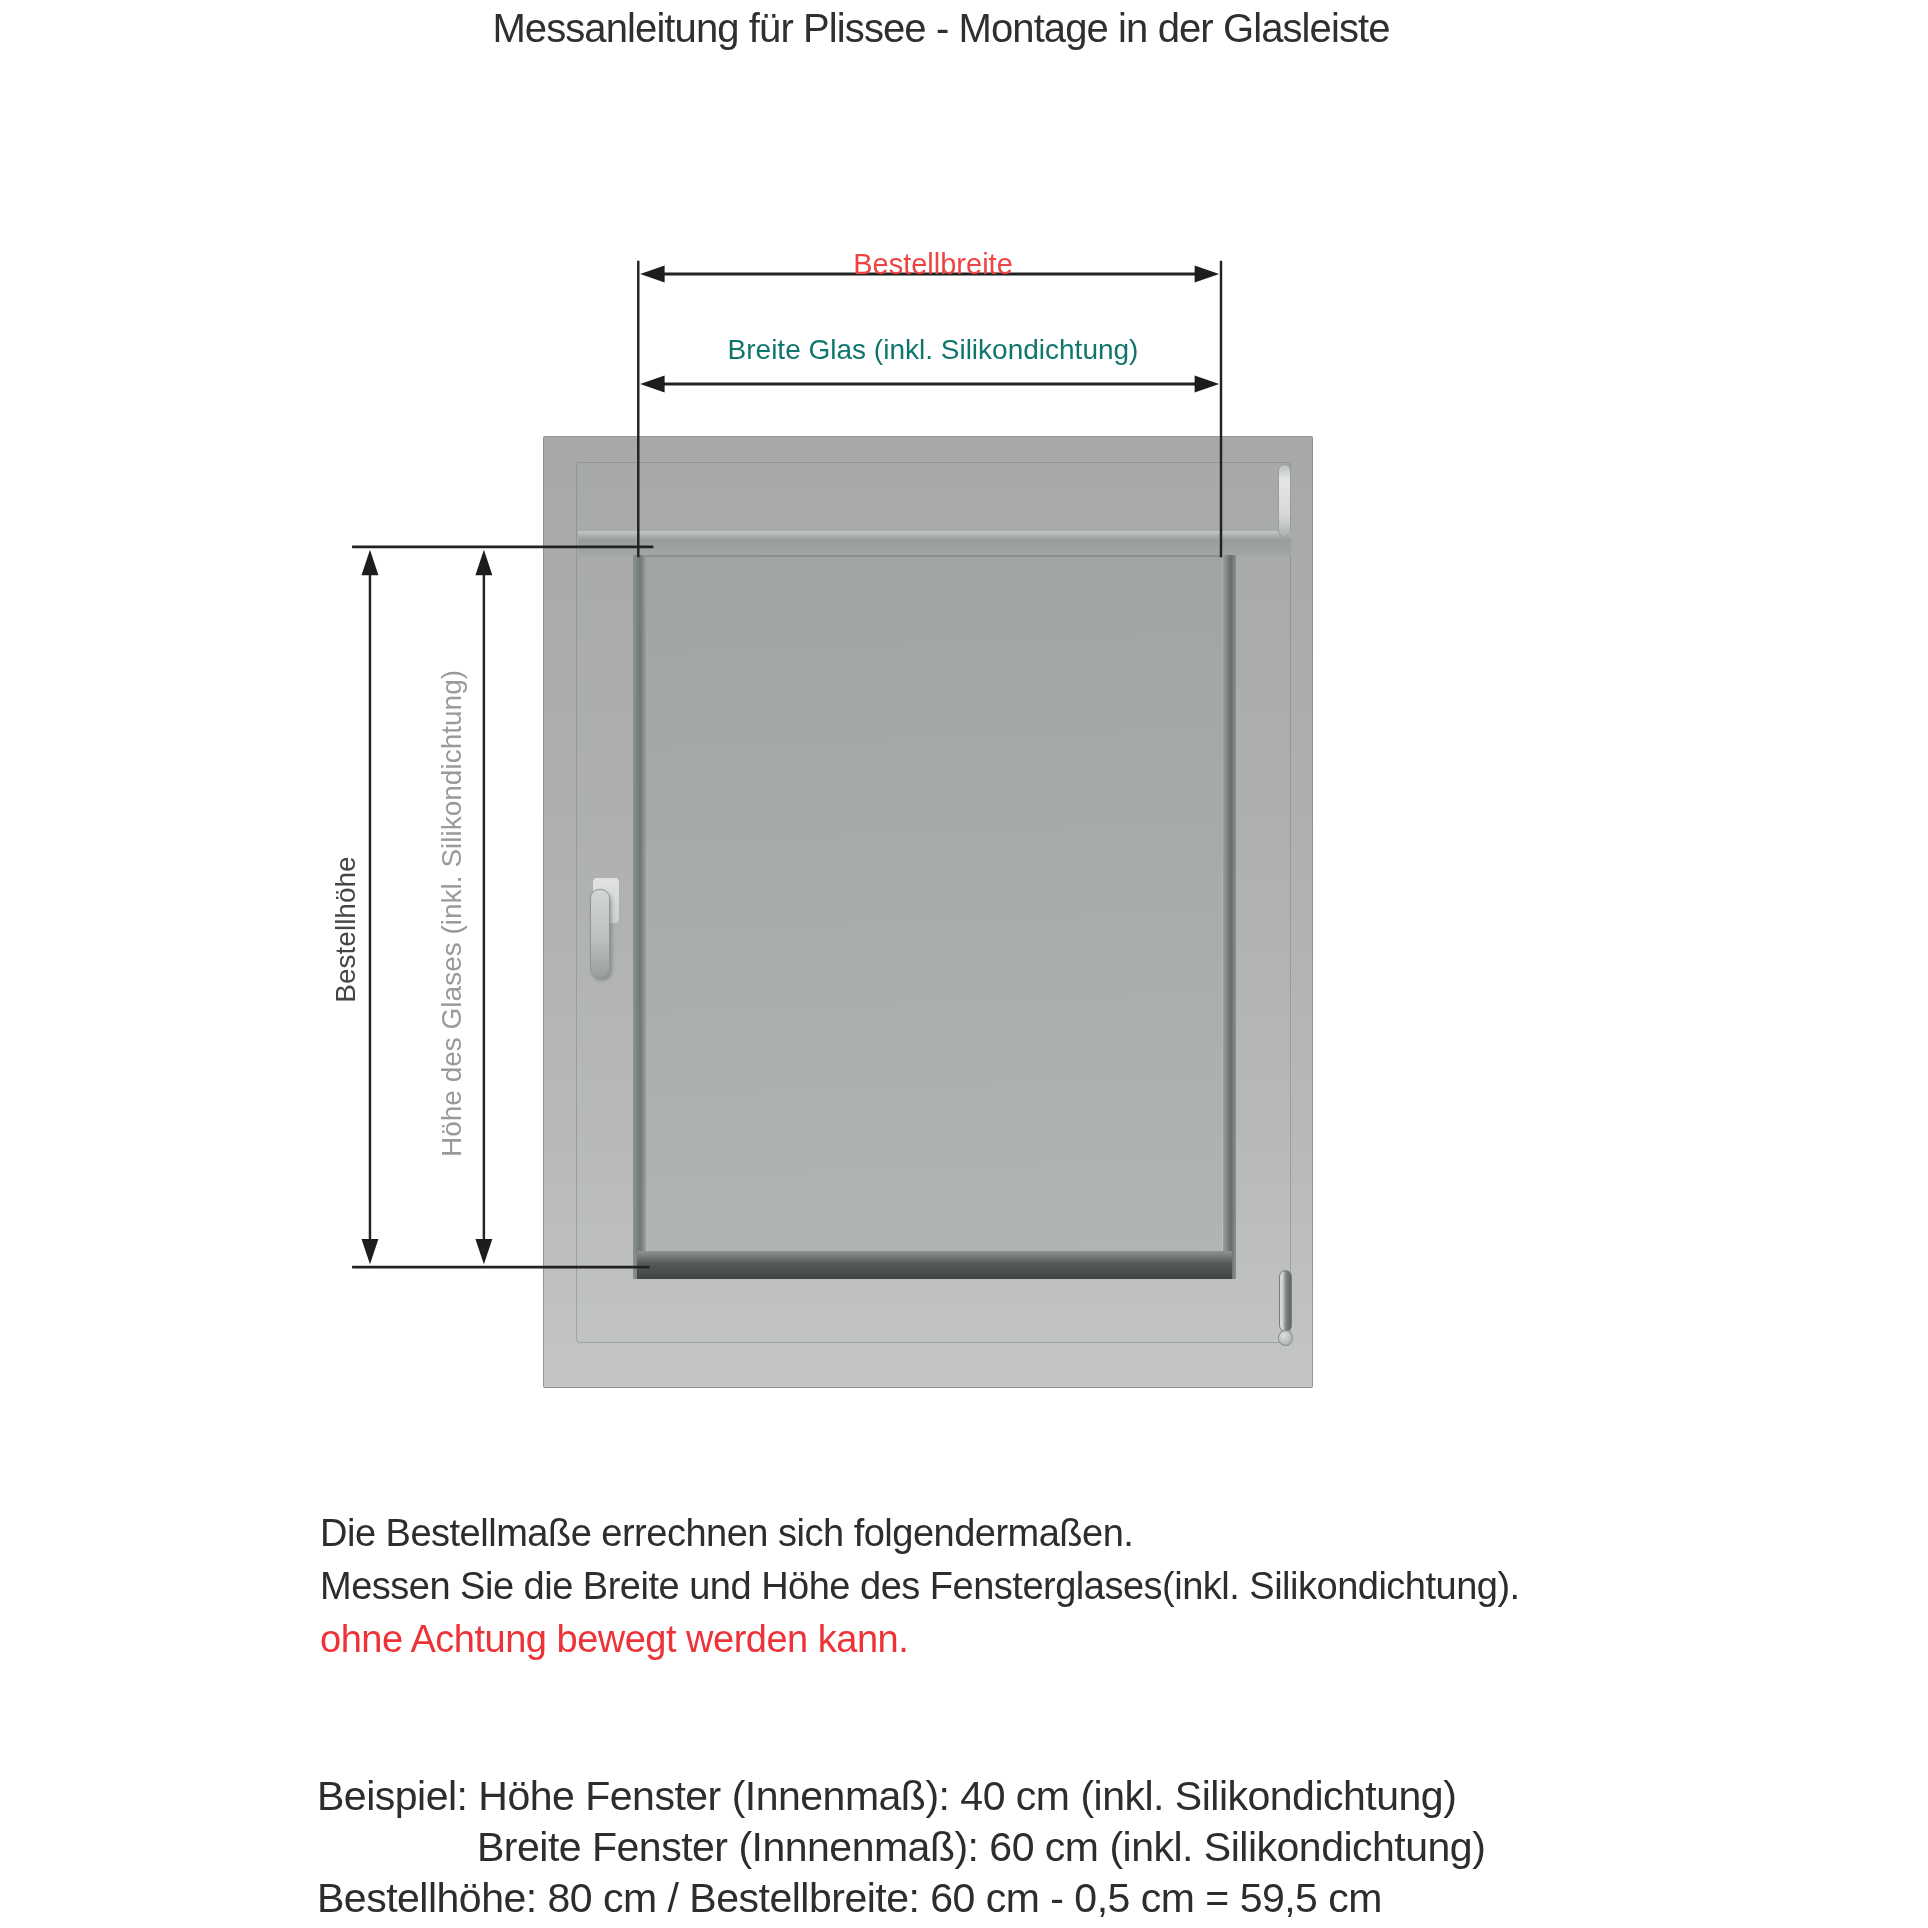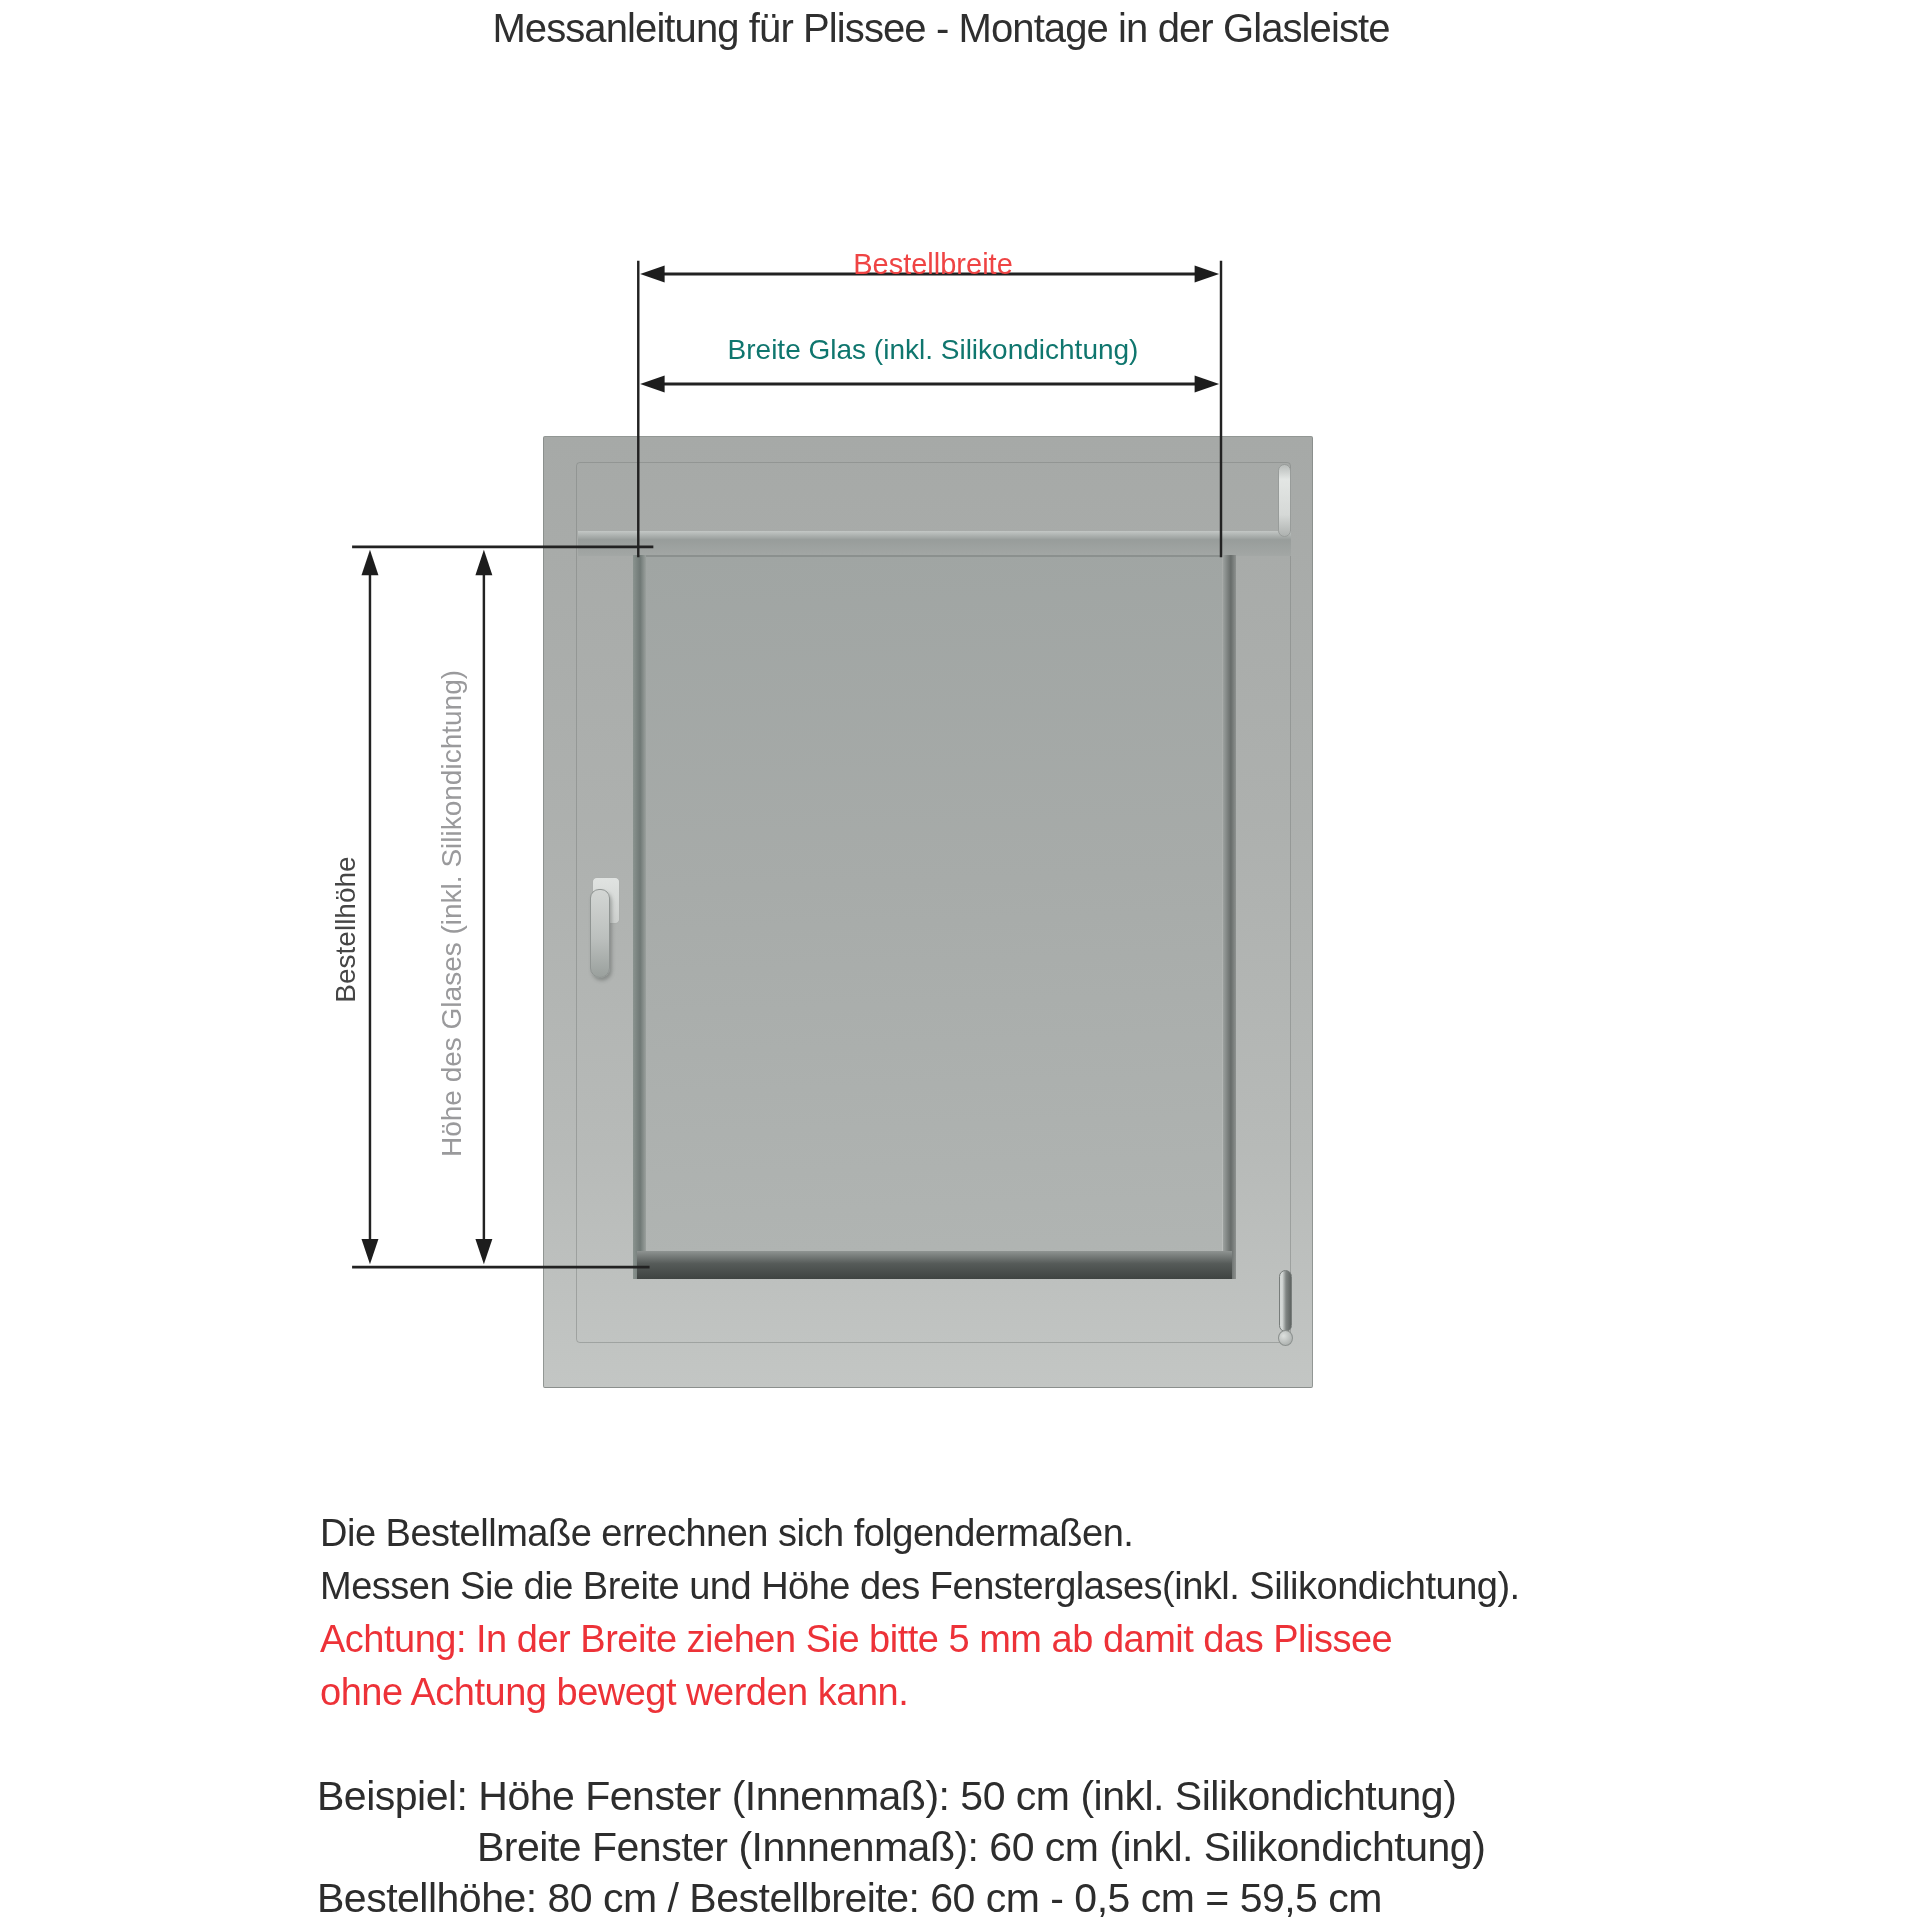--- a/index.html
+++ b/index.html
@@ -152,22 +152,21 @@
 </svg>
 
 <div class="abs dim-label lbl-bestellbreite">Bestellbreite</div>
 <div class="abs dim-label lbl-breiteglas">Breite Glas (inkl. Silikondichtung)</div>
 <div class="abs dim-label rot lbl-bestellhoehe">Bestellhöhe</div>
 <div class="abs dim-label rot lbl-hoeheglas">Höhe des Glases (inkl. Silikondichtung)</div>
 
 <div class="abs instructions-block">
   <div>Die Bestellmaße errechnen sich folgendermaßen.</div>
   <div>Messen Sie die Breite und Höhe des Fensterglases(inkl. Silikondichtung).</div>
-  <div class="warning-line">Achtung: In der Breite ziehen Sie bitte 5 mm ab damit das Plissee</div>
   <div class="warning-line">ohne Achtung bewegt werden kann.</div>
 </div>
 
 <div class="abs example-block">
-  <div>Beispiel: Höhe Fenster (Innenmaß): 50 cm (inkl. Silikondichtung)</div>
+  <div>Beispiel: Höhe Fenster (Innenmaß): 40 cm (inkl. Silikondichtung)</div>
   <div class="example-indent">Breite Fenster (Innnenmaß): 60 cm  (inkl. Silikondichtung)</div>
   <div>Bestellhöhe: 80 cm / Bestellbreite: 60 cm  - 0,5 cm = 59,5 cm</div>
 </div>
 
 
 </body></html>

